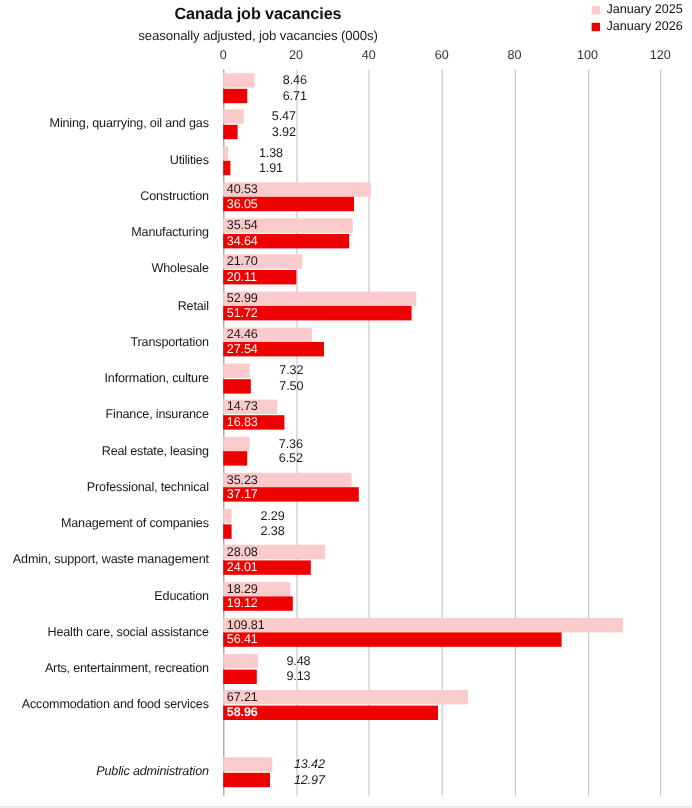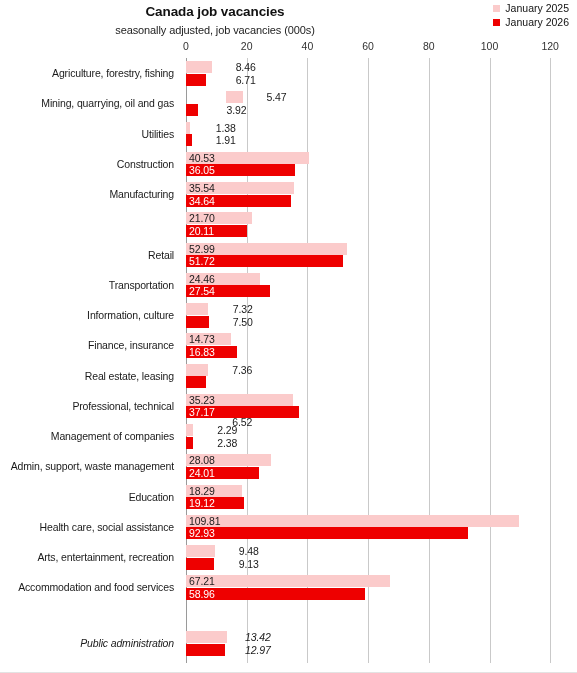--- a/index.html
+++ b/index.html
@@ -213,33 +213,32 @@
       <div class="gridline" style="left: 60.7px; background: rgb(201, 201, 201);"></div>
       <div class="gridline" style="left: 121.4px; background: rgb(201, 201, 201);"></div>
       <div class="gridline" style="left: 182.1px; background: rgb(201, 201, 201);"></div>
       <div class="gridline" style="left: 242.8px; background: rgb(201, 201, 201);"></div>
       <div class="gridline" style="left: 303.5px; background: rgb(201, 201, 201);"></div>
       <div class="gridline" style="left: 364.2px; background: rgb(201, 201, 201);"></div>
     </div>
 
   <div class="rows" id="rows" style="position:absolute;left:0;top:58px;">
       <div class="row" style="top: 0px;">
-        <div class="cat-label">Agriculture, forestry, fishing</div>
         <div class="bar-wrap prev" style="width: 25.6761px;">
           <div class="bar prev" style="width: 25.6761px; background: rgb(251, 203, 203);"></div>
           <span class="bar-value outside" style="left: 31.6761px; text-align: right; width: 38px; color: rgb(26, 26, 26);">8.46</span>
         </div>
         <div class="bar-wrap curr" style="width: 20.3649px;">
           <div class="bar curr" style="width: 20.3649px; background: rgb(238, 0, 0);"></div>
           <span class="bar-value outside" style="left: 31.6761px; text-align: right; width: 38px; color: rgb(26, 26, 26);">6.71</span>
         </div>
       </div>
       <div class="row" style="top: 30.25px;">
         <div class="cat-label">Mining, quarrying, oil and gas</div>
-        <div class="bar-wrap prev" style="width: 16.6014px; margin-left: 40px;">
+        <div class="bar-wrap prev" style="width: 16.6014px;">
           <div class="bar prev" style="width: 16.6014px; background: rgb(251, 203, 203);"></div>
           <span class="bar-value outside" style="left: 22.6014px; text-align: right; width: 38px; color: rgb(26, 26, 26);">5.47</span>
         </div>
         <div class="bar-wrap curr" style="width: 11.8972px;">
           <div class="bar curr" style="width: 11.8972px; background: rgb(238, 0, 0);"></div>
           <span class="bar-value outside" style="left: 22.6014px; text-align: right; width: 38px; color: rgb(26, 26, 26);">3.92</span>
         </div>
       </div>
       <div class="row" style="top: 60.5px;">
         <div class="cat-label">Utilities</div>
@@ -268,20 +267,21 @@
         <div class="bar-wrap prev" style="width: 107.864px;">
           <div class="bar prev" style="width: 107.864px; background: rgb(251, 203, 203);"></div>
           <span class="bar-value inside-prev">35.54</span>
         </div>
         <div class="bar-wrap curr" style="width: 105.132px;">
           <div class="bar curr" style="width: 105.132px; background: rgb(238, 0, 0);"></div>
           <span class="bar-value inside-curr">34.64</span>
         </div>
       </div>
       <div class="row" style="top: 151.25px;">
+        <div class="cat-label">Wholesale</div>
         <div class="bar-wrap prev" style="width: 65.8595px;">
           <div class="bar prev" style="width: 65.8595px; background: rgb(251, 203, 203);"></div>
           <span class="bar-value inside-prev">21.70</span>
         </div>
         <div class="bar-wrap curr" style="width: 40px;">
           <div class="bar curr" style="width: 61.0339px; background: rgb(238, 0, 0);"></div>
           <span class="bar-value inside-curr">20.11</span>
         </div>
       </div>
       <div class="row" style="top: 181.5px;">
@@ -329,21 +329,21 @@
         </div>
       </div>
       <div class="row" style="top: 302.5px;">
         <div class="cat-label">Real estate, leasing</div>
         <div class="bar-wrap prev" style="width: 22.3376px;">
           <div class="bar prev" style="width: 22.3376px; background: rgb(251, 203, 203);"></div>
           <span class="bar-value outside" style="left: 28.3376px; text-align: right; width: 38px; color: rgb(26, 26, 26);">7.36</span>
         </div>
         <div class="bar-wrap curr" style="width: 19.7882px;">
           <div class="bar curr" style="width: 19.7882px; background: rgb(238, 0, 0);"></div>
-          <span class="bar-value outside" style="left: 28.3376px; text-align: right; width: 38px; color: rgb(26, 26, 26); margin-top: 40px;">6.52</span>
+          <span class="bar-value outside" style="left: 28.3376px; text-align: right; width: 38px; color: rgb(26, 26, 26);">6.52</span>
         </div>
       </div>
       <div class="row" style="top: 332.75px;">
         <div class="cat-label">Professional, technical</div>
         <div class="bar-wrap prev" style="width: 92px;">
           <div class="bar prev" style="width: 106.923px; background: rgb(251, 203, 203);"></div>
           <span class="bar-value inside-prev">35.23</span>
         </div>
         <div class="bar-wrap curr" style="width: 112.811px;">
           <div class="bar curr" style="width: 112.811px; background: rgb(238, 0, 0);"></div>
@@ -384,41 +384,41 @@
         </div>
       </div>
       <div class="row" style="top: 453.75px;">
         <div class="cat-label">Health care, social assistance</div>
         <div class="bar-wrap prev" style="width: 333.273px;">
           <div class="bar prev" style="width: 333.273px; background: rgb(251, 203, 203);"></div>
           <span class="bar-value inside-prev">109.81</span>
         </div>
         <div class="bar-wrap curr" style="width: 282.043px;">
           <div class="bar curr" style="width: 282.043px; background: rgb(238, 0, 0);"></div>
-          <span class="bar-value inside-curr">92.93</span>
+          <span class="bar-value inside-curr">56.41</span>
         </div>
       </div>
       <div class="row" style="top: 484px;">
         <div class="cat-label">Arts, entertainment, recreation</div>
         <div class="bar-wrap prev" style="width: 28.7718px;">
           <div class="bar prev" style="width: 28.7718px; background: rgb(251, 203, 203);"></div>
           <span class="bar-value outside" style="left: 34.7718px; text-align: right; width: 38px; color: rgb(26, 26, 26);">9.48</span>
         </div>
         <div class="bar-wrap curr" style="width: 27.7096px;">
           <div class="bar curr" style="width: 27.7096px; background: rgb(238, 0, 0);"></div>
           <span class="bar-value outside" style="left: 34.7718px; text-align: right; width: 38px; color: rgb(26, 26, 26);">9.13</span>
         </div>
       </div>
       <div class="row" style="top: 514.25px;">
         <div class="cat-label">Accommodation and food services</div>
         <div class="bar-wrap prev" style="width: 203.982px;">
           <div class="bar prev" style="width: 203.982px; background: rgb(251, 203, 203);"></div>
           <span class="bar-value inside-prev">67.21</span>
         </div>
-        <div class="bar-wrap curr" style="width: 204px;">
+        <div class="bar-wrap curr" style="width: 204px; font-weight: bold;">
           <div class="bar curr" style="width: 178.944px; background: rgb(238, 0, 0);"></div>
           <span class="bar-value inside-curr">58.96</span>
         </div>
       </div>
       <div class="row" style="top: 570px; font-style: italic;">
         <div class="cat-label">Public administration</div>
         <div class="bar-wrap prev" style="width: 40.7297px;">
           <div class="bar prev" style="width: 40.7297px; background: rgb(251, 203, 203);"></div>
           <span class="bar-value outside" style="left: 46.7297px; text-align: right; width: 38px; color: rgb(26, 26, 26);">13.42</span>
         </div>

